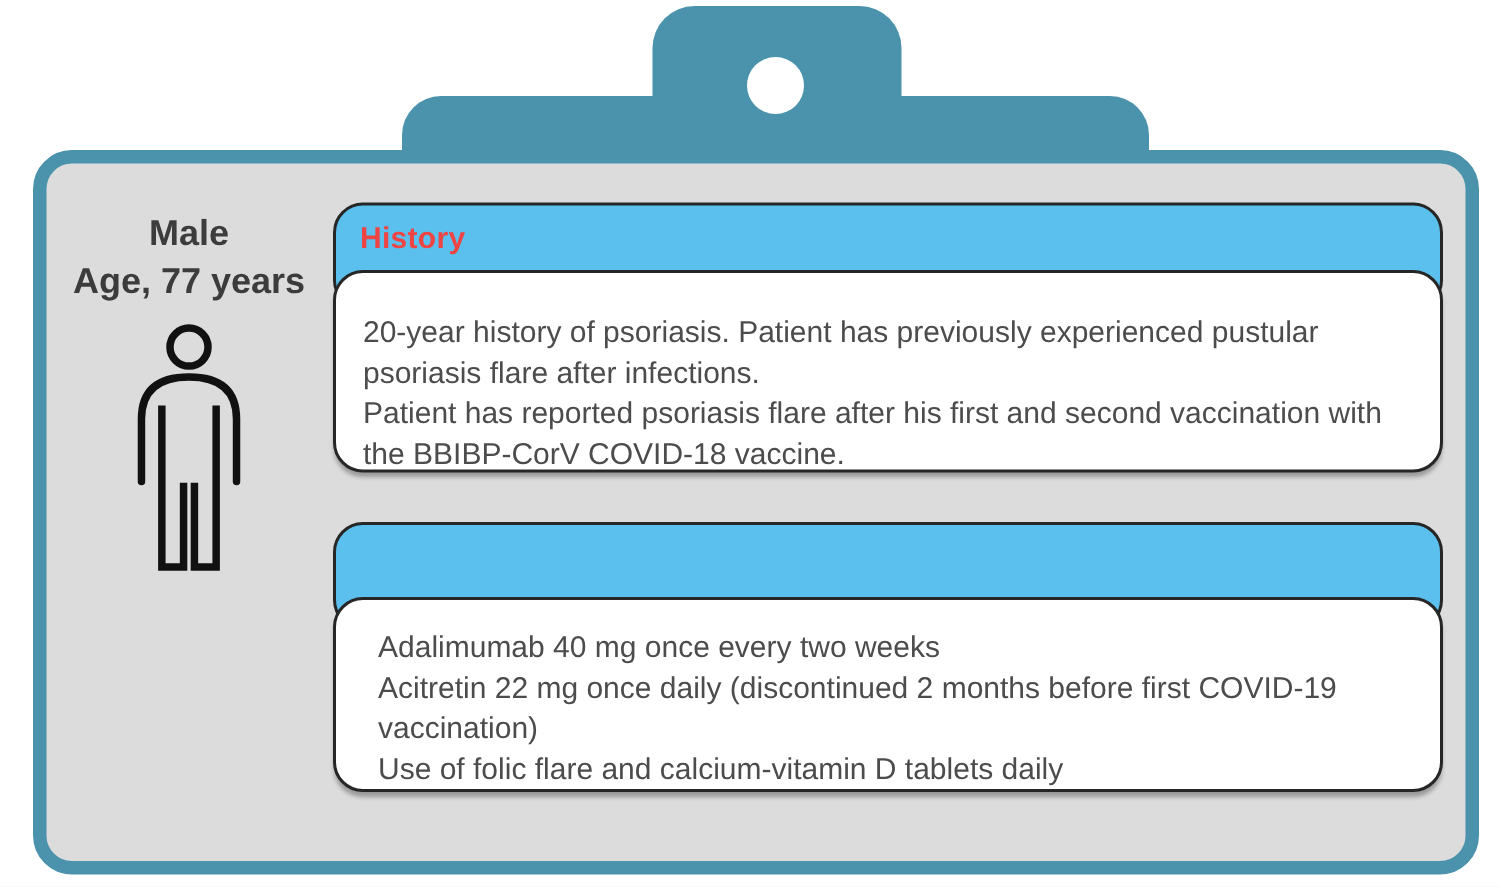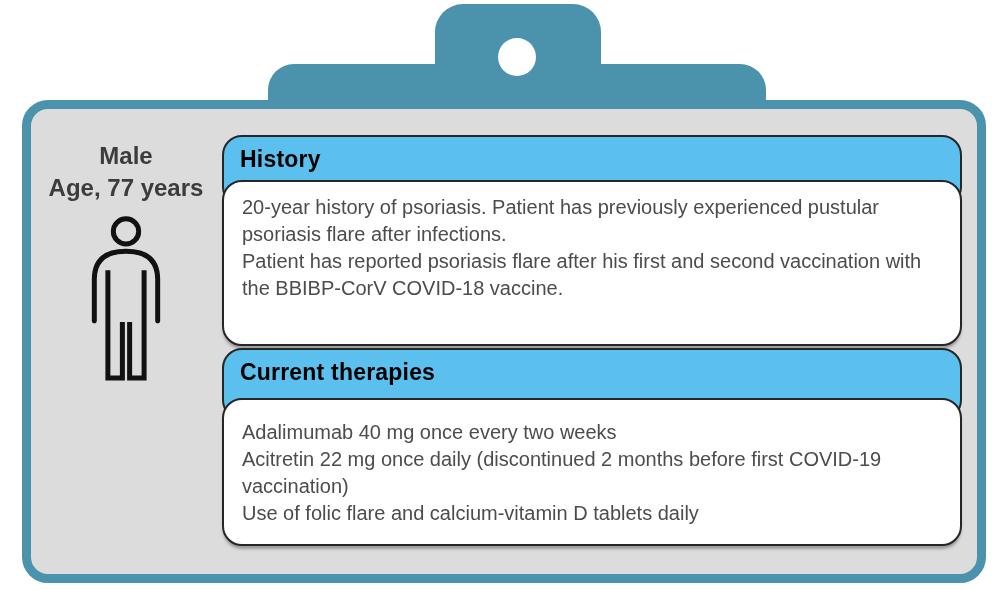--- a/index.html
+++ b/index.html
@@ -80,22 +80,22 @@
     box-sizing: border-box;
     background: #5bc0ed;
     border: 2px solid #262626;
     border-radius: 20px;
   }
   .section-title {
     position: absolute;
     left: 18px; top: 0;
     height: 46px;
     line-height: 48px;
-    color: #000000;
-    font-size: 23px;
+    color: #ef4444;
+    font-size: 20px;
     font-weight: bold;
     letter-spacing: 0.2px;
     text-align: center;
   }
   .section-white {
     position: absolute;
     left: 0; right: 0;
     box-sizing: border-box;
     background: #ffffff;
     border: 2px solid #262626;
@@ -104,24 +104,24 @@
     overflow: hidden;
   }
   .section-white p {
     margin: 0;
     font-size: 20px;
     line-height: 27px;
     color: #4c4c4c;
   }
 
   #section-history { top: 135px; height: 180px; }
-  #section-history .section-white { top: 45px; height: 166px; padding: 12px 18px; }
+  #section-history .section-white { top: 45px; height: 135px; padding: 27px 18px; }
 
   #section-therapies { top: 348px; height: 208px; }
-  #section-therapies .section-white { top: 50px; height: 148px; padding: 19px 18px 12px; }
+  #section-therapies .section-white { top: 50px; height: 130px; padding: 19px 28px 12px; }
 </style>
 </head>
 <body>
 
 <div class="stage">
 
   <div>
     <div class="clip-knob"></div>
     <div class="clip-bar"></div>
     <div class="clip-hole"></div>
@@ -144,21 +144,20 @@
     <div class="section-blue"></div>
     <div class="section-title">History</div>
     <div class="section-white">
       <p>20-year history of psoriasis. Patient has previously experienced pustular psoriasis flare after infections.</p>
       <p>Patient has reported psoriasis flare after his first and second vaccination with the BBIBP-CorV COVID-18 vaccine.</p>
     </div>
   </div>
 
   <div class="section" id="section-therapies">
     <div class="section-blue"></div>
-    <div class="section-title">Current therapies</div>
     <div class="section-white">
       <p>Adalimumab 40 mg once every two weeks</p>
       <p>Acitretin 22 mg once daily (discontinued 2 months before first COVID-19 vaccination)</p>
       <p>Use of folic flare and calcium-vitamin D tablets daily</p>
     </div>
   </div>
 
 </div>
 
 </body></html>

